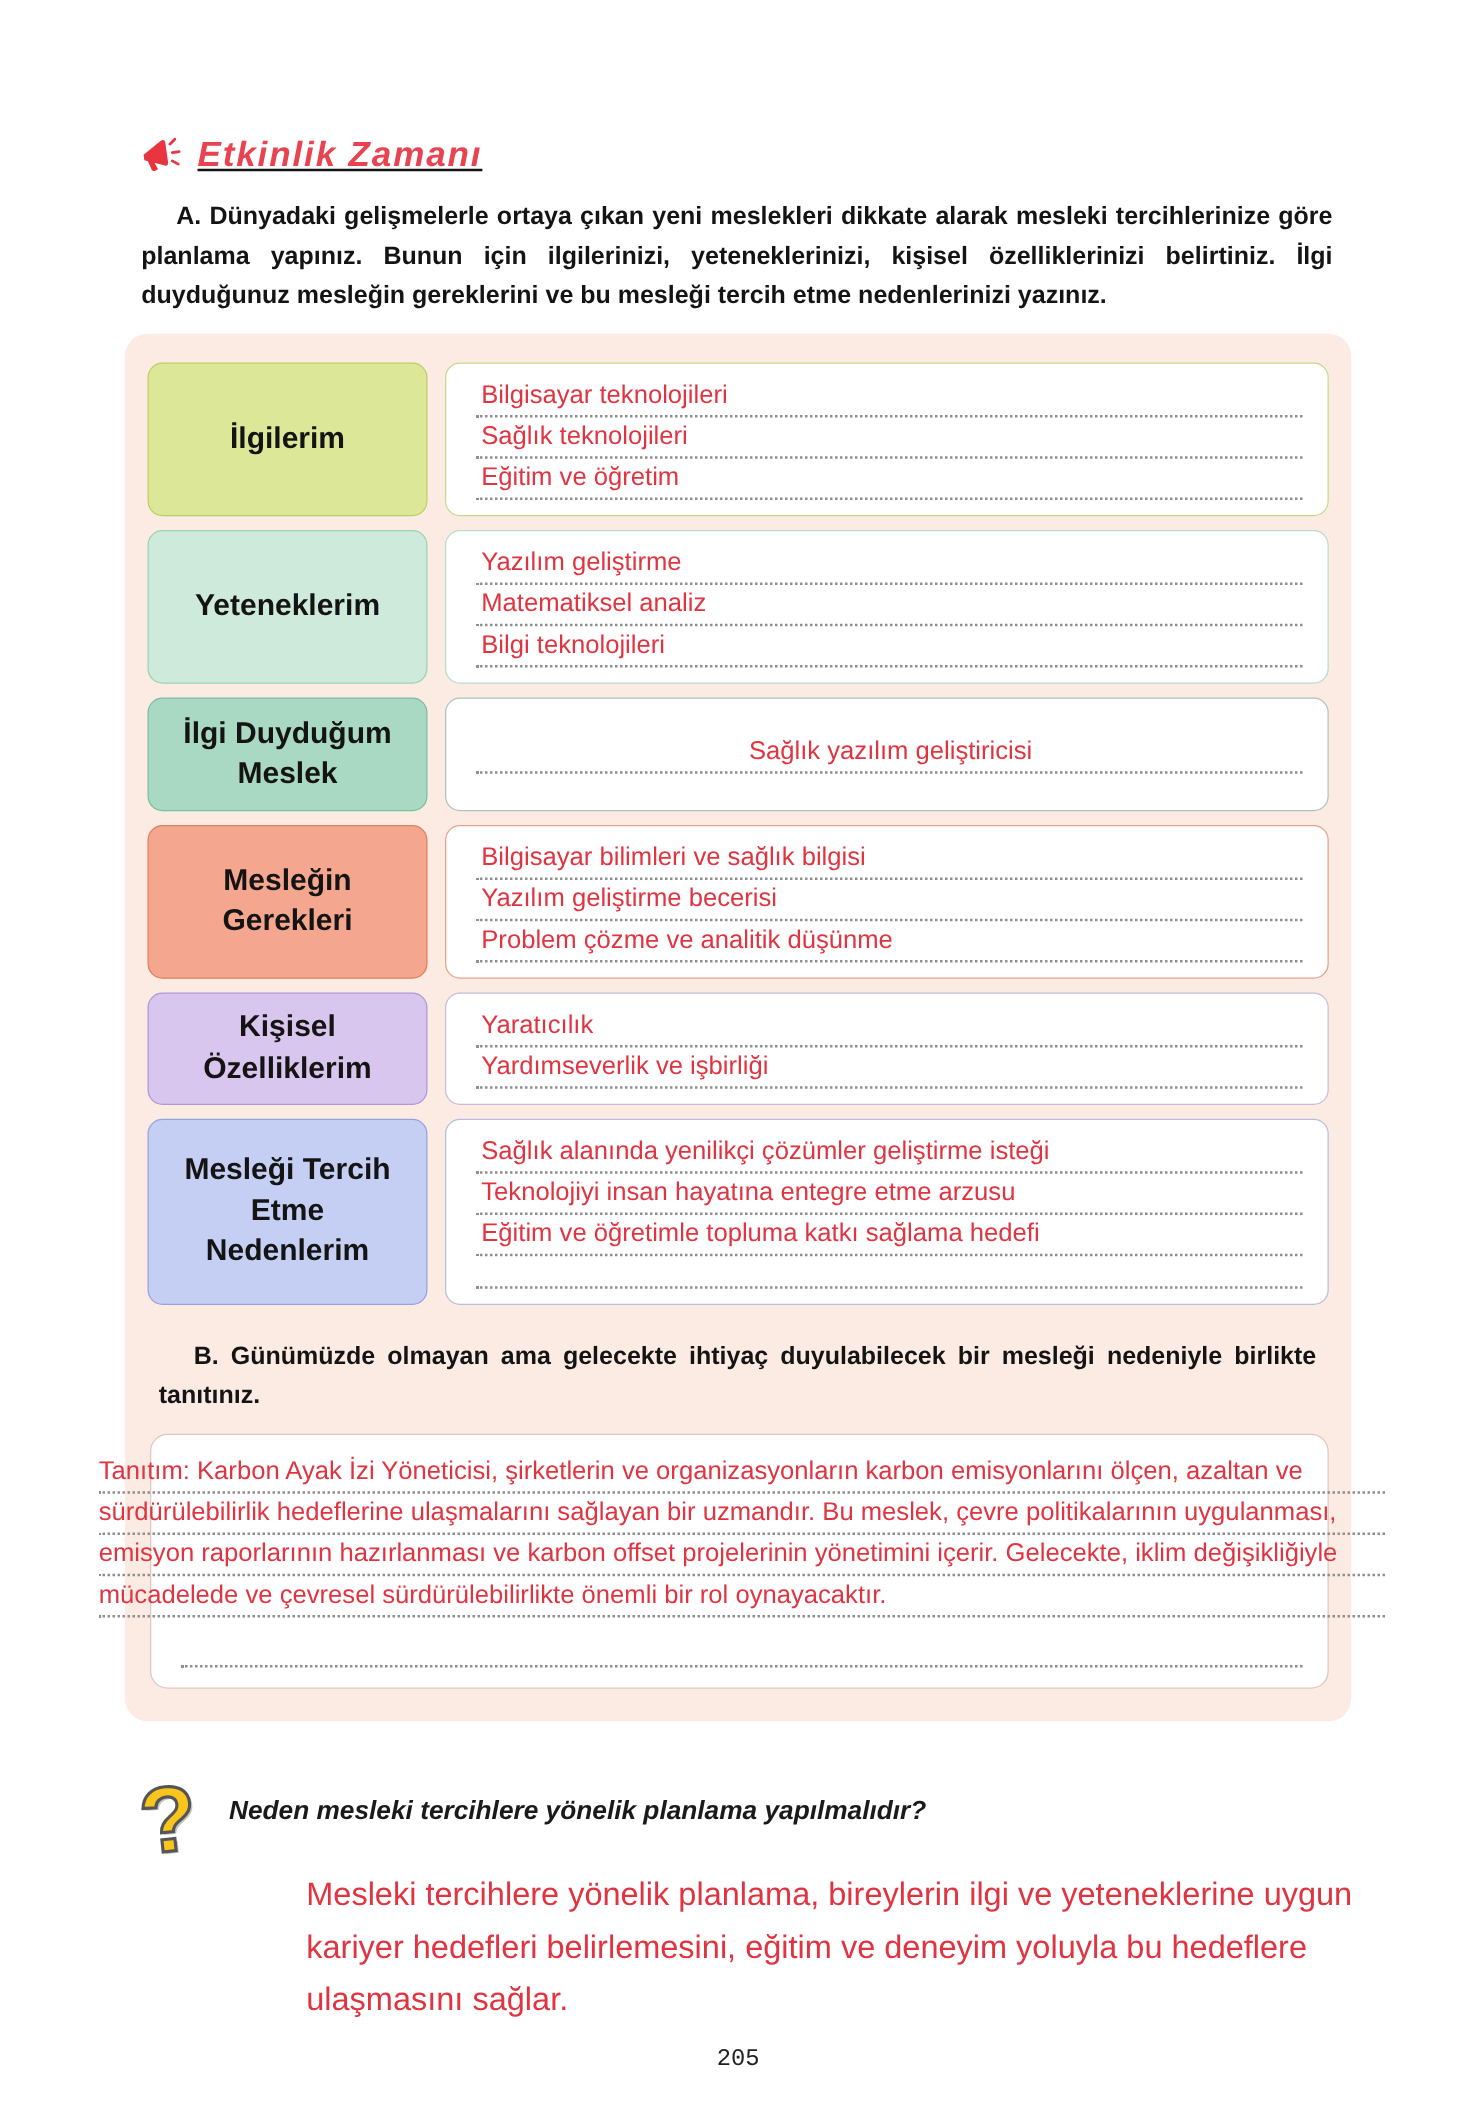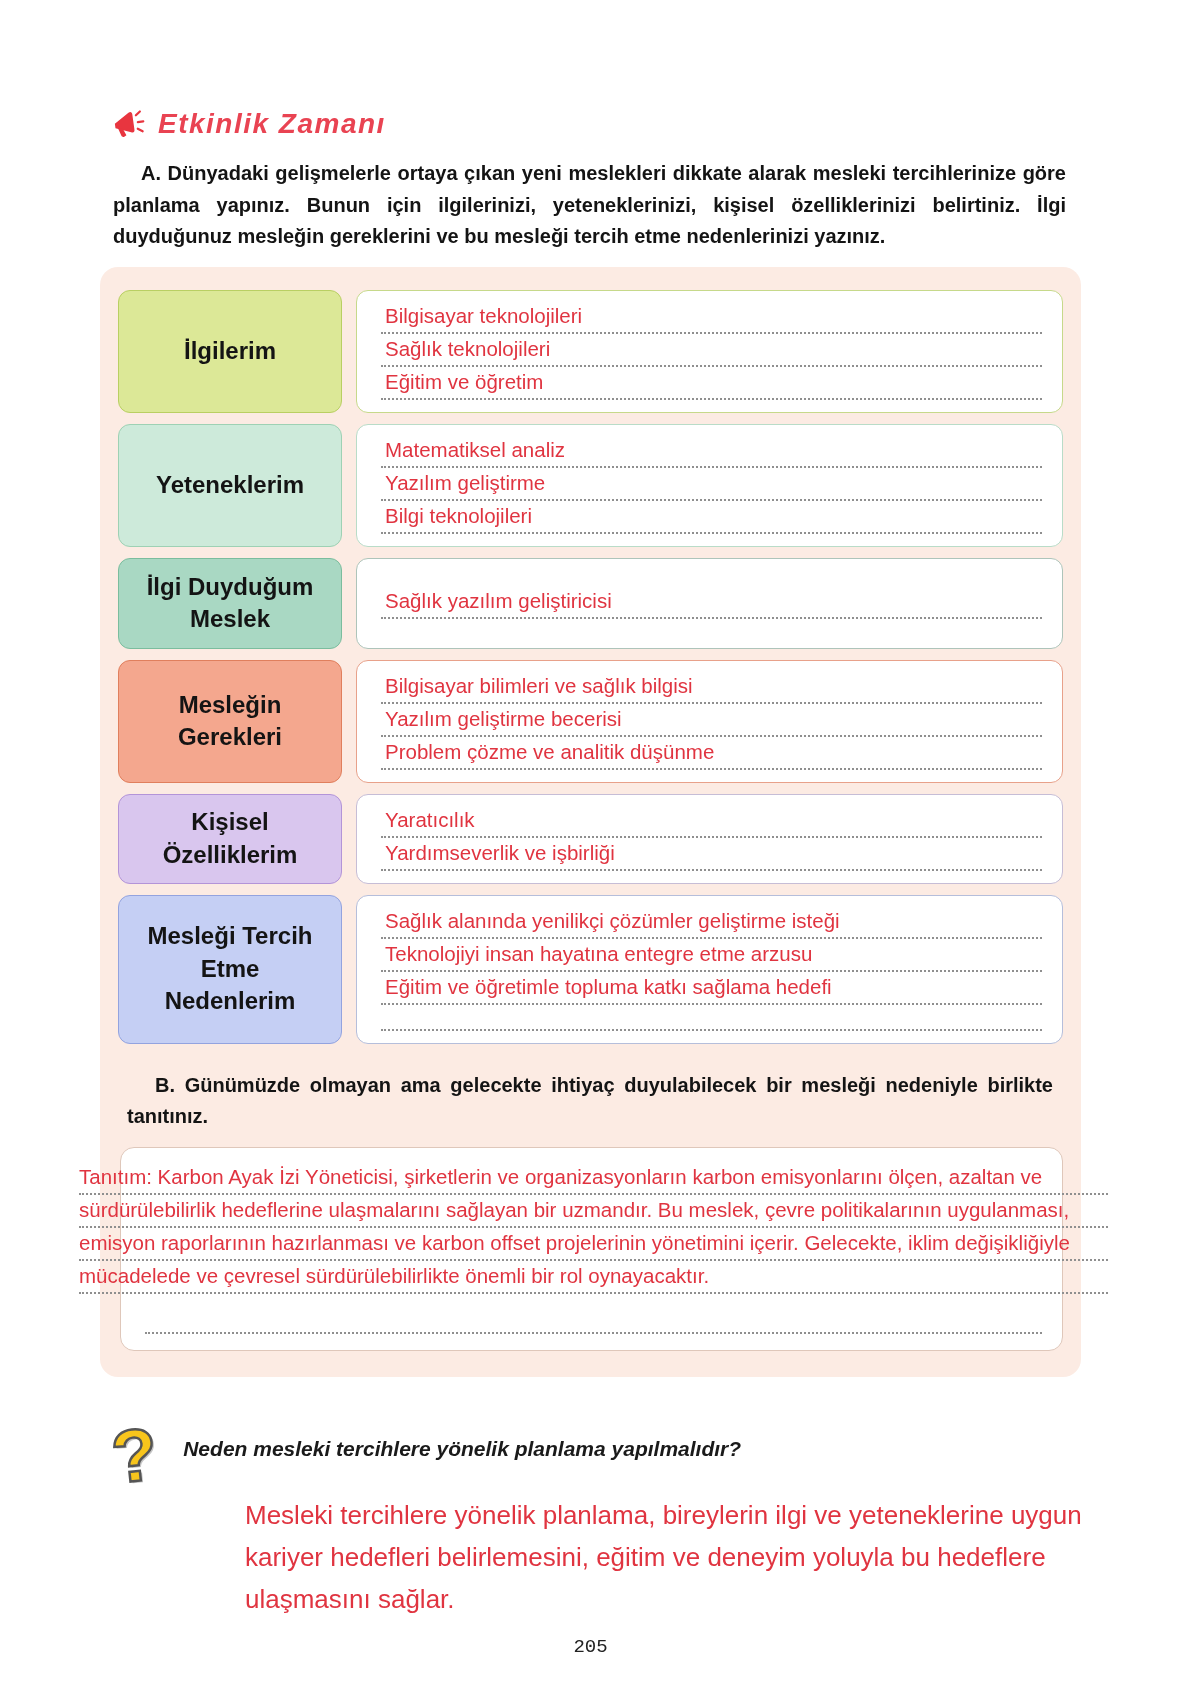--- a/index.html
+++ b/index.html
@@ -5,21 +5,21 @@
   * { margin:0; padding:0; box-sizing:border-box; }
   html, body { background:#ffffff; }
   body {
     width:1181px; height:1683px;
     font-family:"Liberation Sans", sans-serif;
     color:#141414; position:relative; overflow:hidden;
   }
   .content { padding-top:106px; }
 
   
-  .header-row { display:flex; align-items:center; gap:12px; margin:0 0 16px 110px; }
+  .header-row { display:flex; align-items:center; gap:12px; margin:0 0 16px 110px;text-decoration:underline; }
   .bell { width:36px; height:36px; transform:rotate(-8deg); flex:0 0 36px; }
   .activity-title { color:#e94352; font-size:28px; font-weight:700; font-style:italic; letter-spacing:1.5px; }
 
   
   .instr {
     margin:0 115px 14px 113px; font-size:20px; font-weight:700;
     line-height:1.58; text-align:justify; text-indent:28px;
   }
 
   
@@ -40,21 +40,21 @@
   .ans-box {
     flex:1; background:#ffffff; border-radius:12px; border:1.8px solid #ccc;
     padding:10px 20px 12px 24px;
     display:flex; flex-direction:column; justify-content:center;
   }
   .ans-line {
     border-bottom:2.5px dotted #8f8f8f; color:#e03440;
     font-size:20.5px; line-height:28px; min-height:31px;
     padding:1px 2px 2px 4px; white-space:nowrap;
   }
-  .ans-line.center { }
+  .ans-line.center { text-align:center; }
   .ans-line.empty { min-height:26px; }
   .row.short .ans-box { padding-top:6px; padding-bottom:8px; }
   .row.short .label-box { padding-top:12px; padding-bottom:12px; }
 
   
   .tanitim-box {
     background:#ffffff; border:1.8px solid #dfc7ba; border-radius:14px;
     margin:14px 4px 2px 6px; padding:14px 20px 16px 24px;
     position:relative;
   }
@@ -104,22 +104,22 @@
       <div class="ans-box" style="border-color: rgb(198, 217, 138);">
         <div class="ans-line">Bilgisayar teknolojileri</div>
         <div class="ans-line">Sağlık teknolojileri</div>
         <div class="ans-line">Eğitim ve öğretim</div>
       </div>
     </div>
 
     <div class="row">
       <div class="label-box" style="background: rgb(205, 234, 218); border-color: rgb(158, 209, 180);">Yeteneklerim</div>
       <div class="ans-box" style="border-color: rgb(185, 220, 200);">
+        <div class="ans-line">Yazılım geliştirme</div>
         <div class="ans-line">Matematiksel analiz</div>
-        <div class="ans-line">Yazılım geliştirme</div>
         <div class="ans-line">Bilgi teknolojileri</div>
       </div>
     </div>
 
     <div class="row short">
       <div class="label-box" style="background: rgb(169, 216, 195); border-color: rgb(123, 189, 158);">İlgi Duyduğum Meslek</div>
       <div class="ans-box" style="border-color: rgb(174, 196, 186);">
         <div class="ans-line center">Sağlık yazılım geliştiricisi</div>
       </div>
     </div>

